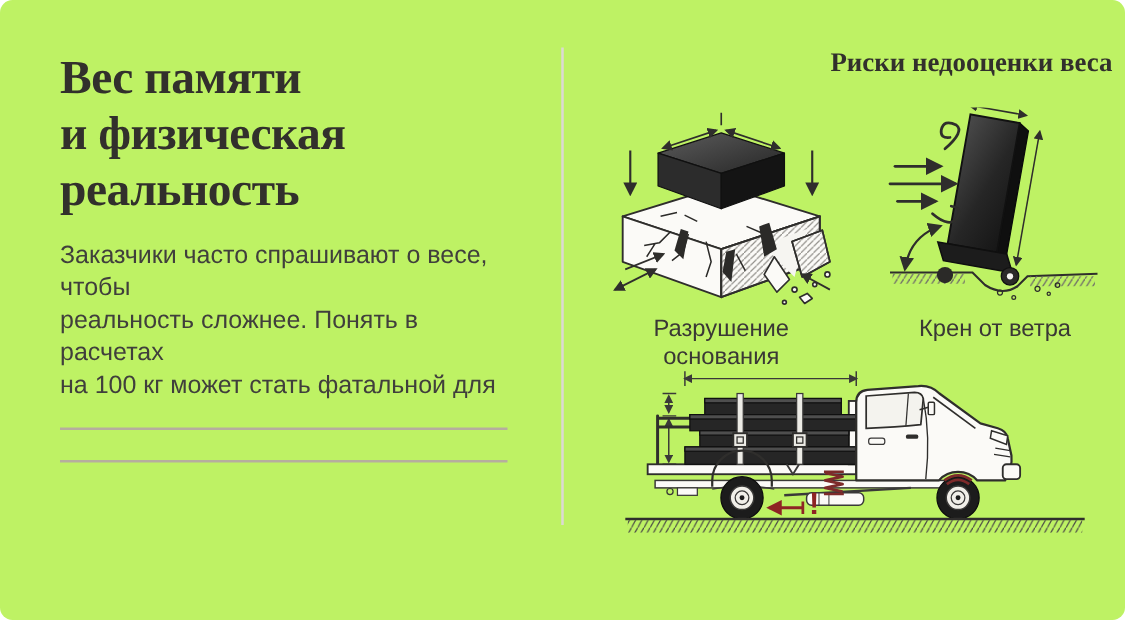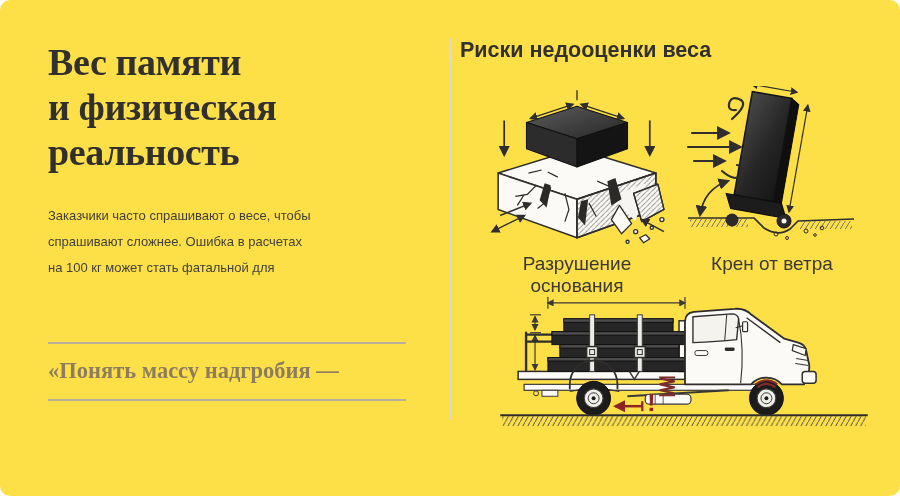--- a/index.html
+++ b/index.html
@@ -1,68 +1,67 @@
 <!DOCTYPE html>
 <html><head>
 <meta charset="utf-8">
 <style>
   html,body{margin:0;padding:0;background:#ffffff;}
   body{width:900px;height:496px;overflow:hidden;position:relative;
        font-family:"Liberation Sans","DejaVu Sans",sans-serif;}
-  .card{position:absolute;inset:0;background:#fde047;border-radius:10px;overflow:hidden;}
+  .card{position:absolute;inset:0;background:#bef264;border-radius:10px;overflow:hidden;}
 
   
   .left-col{position:absolute;left:48px;top:0;width:358px;height:496px;}
   .title{position:absolute;top:40px;left:0;margin:0;
          font-family:"Liberation Serif","DejaVu Serif",serif;
          font-weight:700;font-size:38px;line-height:45px;letter-spacing:-0.4px;color:#32302c;}
   .title span{display:block;}
-  .intro{position:absolute;top:203px;left:0;margin:0;
-         font-size:13px;line-height:26px;color:#403f3c;}
+  .intro{position:absolute;top:191px;left:0;margin:0;
+         font-size:20px;line-height:26px;color:#403f3c;}
   .intro span{display:block;}
   .quote{position:absolute;top:342px;left:0;width:358px;
          border-top:2px solid #b6ae9e;border-bottom:2px solid #b6ae9e;
          padding:11px 0 13px 0;}
   .quote span{display:block;
          font-family:"Liberation Serif","DejaVu Serif",serif;
          font-weight:700;font-size:22.5px;line-height:31px;color:#8d7c5e;}
 
   
   .divider{position:absolute;left:449px;top:38px;width:2px;height:382px;background:#dcd9d3;}
 
   
   .right-col{position:absolute;left:460px;top:0;width:430px;height:496px;}
-  .risks-heading{position:absolute;top:38px;left:0;width:430px;margin:0;text-align:left;
-         font-family:Liberation Sans, sans-serif;
+  .risks-heading{position:absolute;top:38px;left:0;width:430px;margin:0;text-align:right;
+         font-family:Liberation Serif, serif;
          font-weight:700;font-size:21.5px;color:#32302c;}
   figure{margin:0;padding:0;position:absolute;}
   figcaption{display:block;text-align:center;font-size:19px;color:#3a3835;margin-top:3px;}
   .fig-foundation{left:24px;top:86px;width:186px;}
-  .fig-wind{left:224px;top:86px;width:176px;}
+  .fig-wind{left:248px;top:86px;width:176px;}
   .fig-transport{left:30px;top:288px;width:388px;}
   svg{display:block;}
 </style>
 </head>
 <body>
 
 <div class="card">
 
   <div class="left-col">
     <h1 class="title">
       <span>Вес памяти</span>
       <span>и физическая</span>
       <span>реальность</span>
     </h1>
     <p class="intro">
       <span>Заказчики часто спрашивают о весе, чтобы</span>
-      <span>спрашивают сложнее. Ошибка в расчетах</span>
+      <span>реальность сложнее. Понять в расчетах</span>
       <span>на 100 кг может стать фатальной для</span>
     </p>
     <div class="quote">
-      <span>«Понять массу надгробия —</span>
     </div>
   </div>
 
   <div class="divider"></div>
 
   <div class="right-col">
     <h2 class="risks-heading">Риски недооценки веса</h2>
 
     <figure class="fig-foundation">
       <svg width="186" height="164" viewBox="0 0 184 162">

